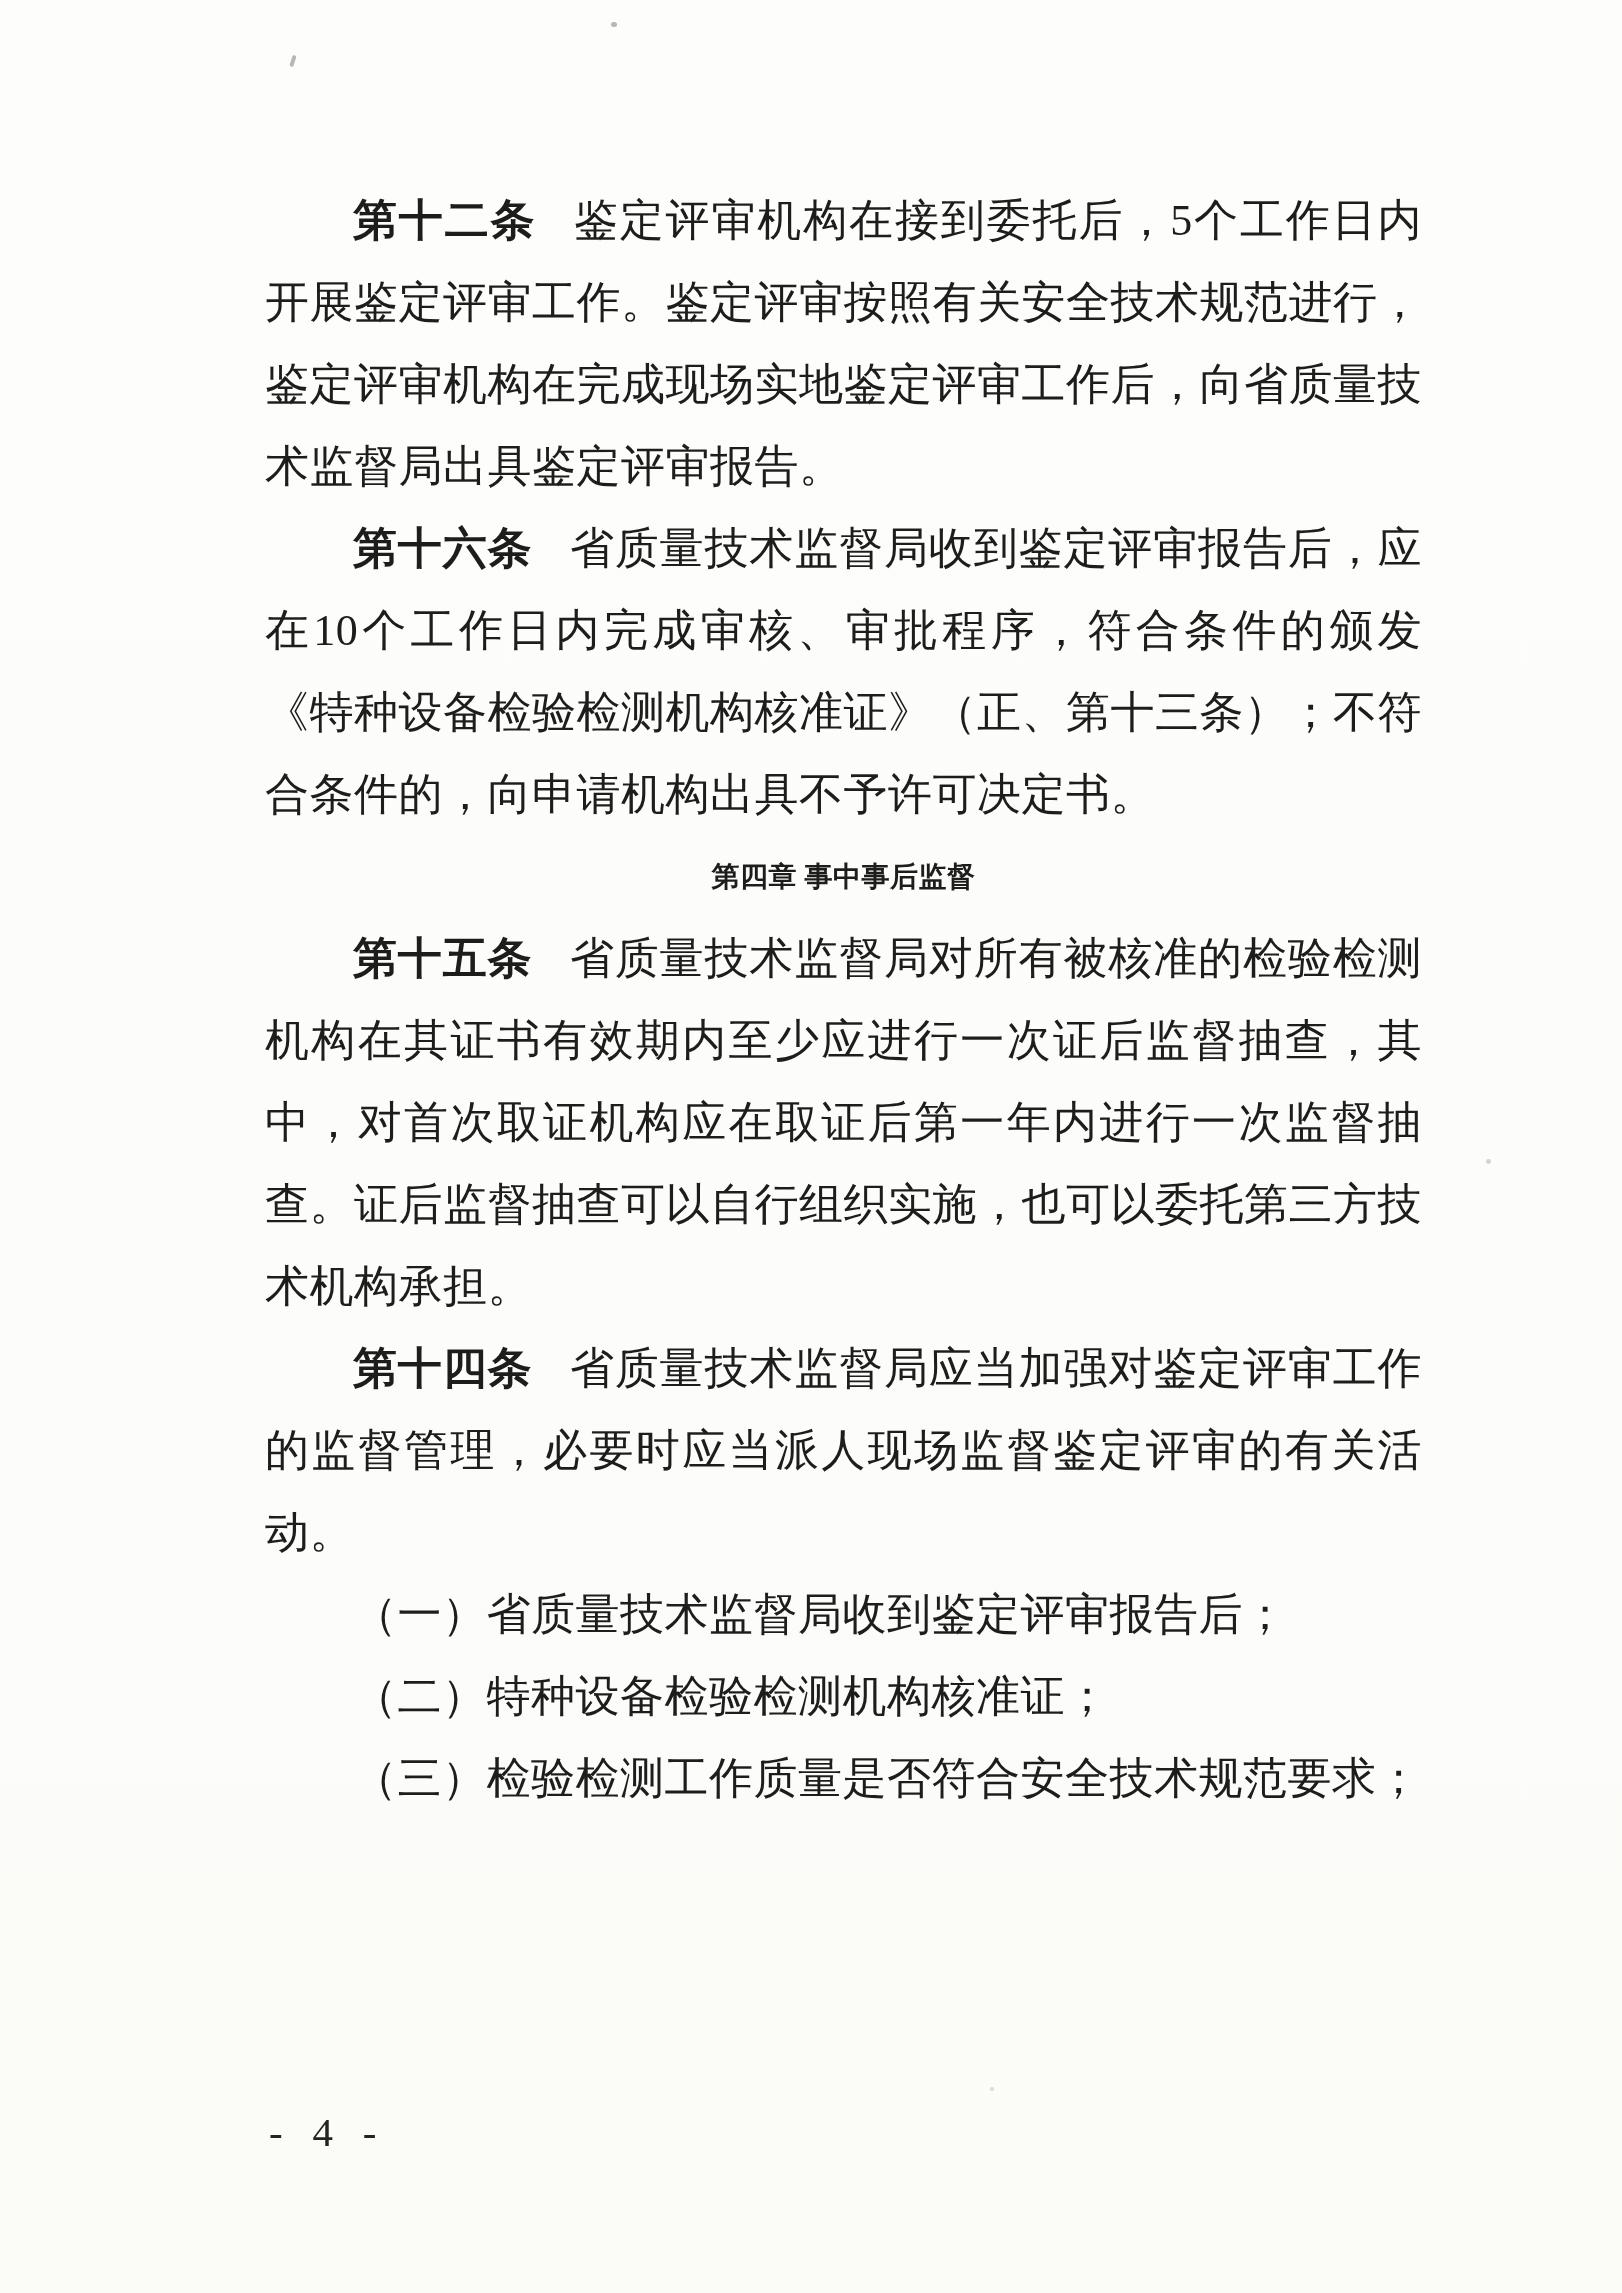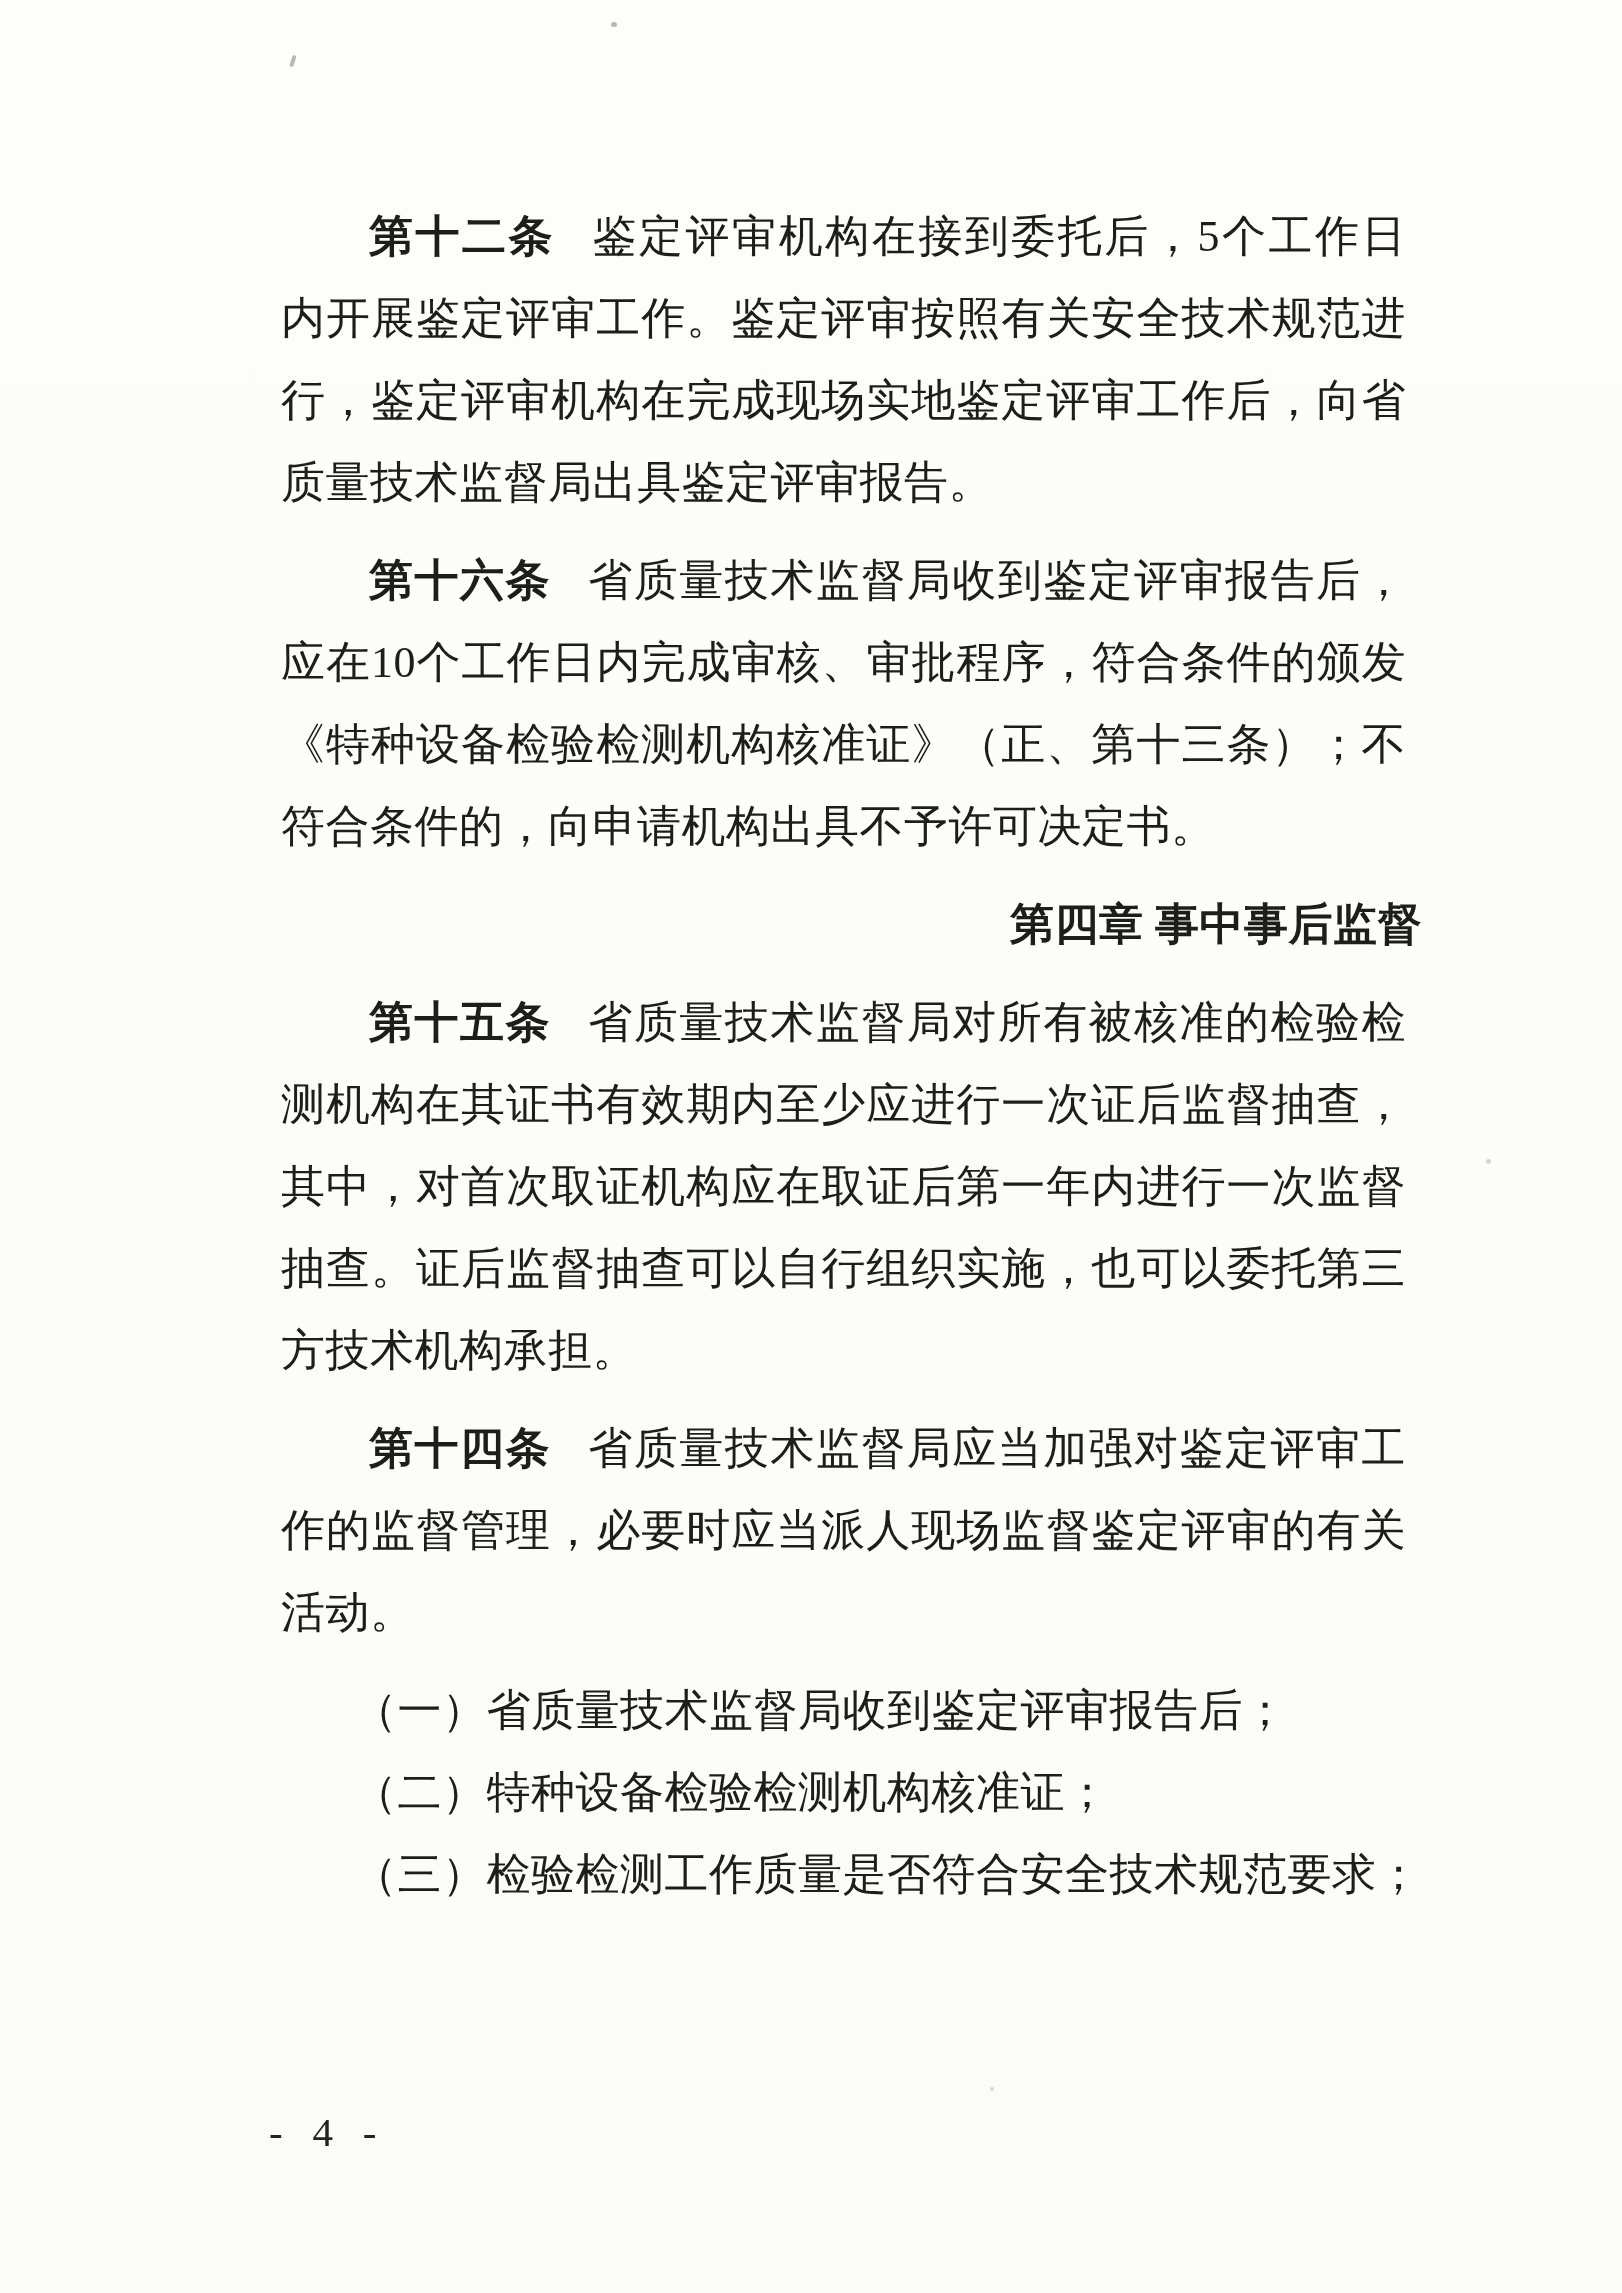--- a/index.html
+++ b/index.html
@@ -20,33 +20,33 @@
     position: absolute;
     left: 265px;
     right: 201px;
     top: 180px;
     font-size: 44px;
     line-height: 82px;
     text-align: justify;
     letter-spacing: 0.5px;
   }
   .para {
-    margin: 16px;
+    margin: 0;
     text-indent: 2em;
   }
   .art-num {
     font-weight: bold;
     margin-right: 0.85em;
   }
   .chapter {
     margin: 0;
-    font-size: 44px;
+    font-size: 28px;
     line-height: 82px;
     font-weight: bold;
-    text-align: right;
+    text-align: center;
     text-indent: 0;
   }
   .list-item {
     margin: 0;
     text-indent: 2em;
     text-align: left;
   }
   .page-footer {
     position: absolute;
     left: 269px;

